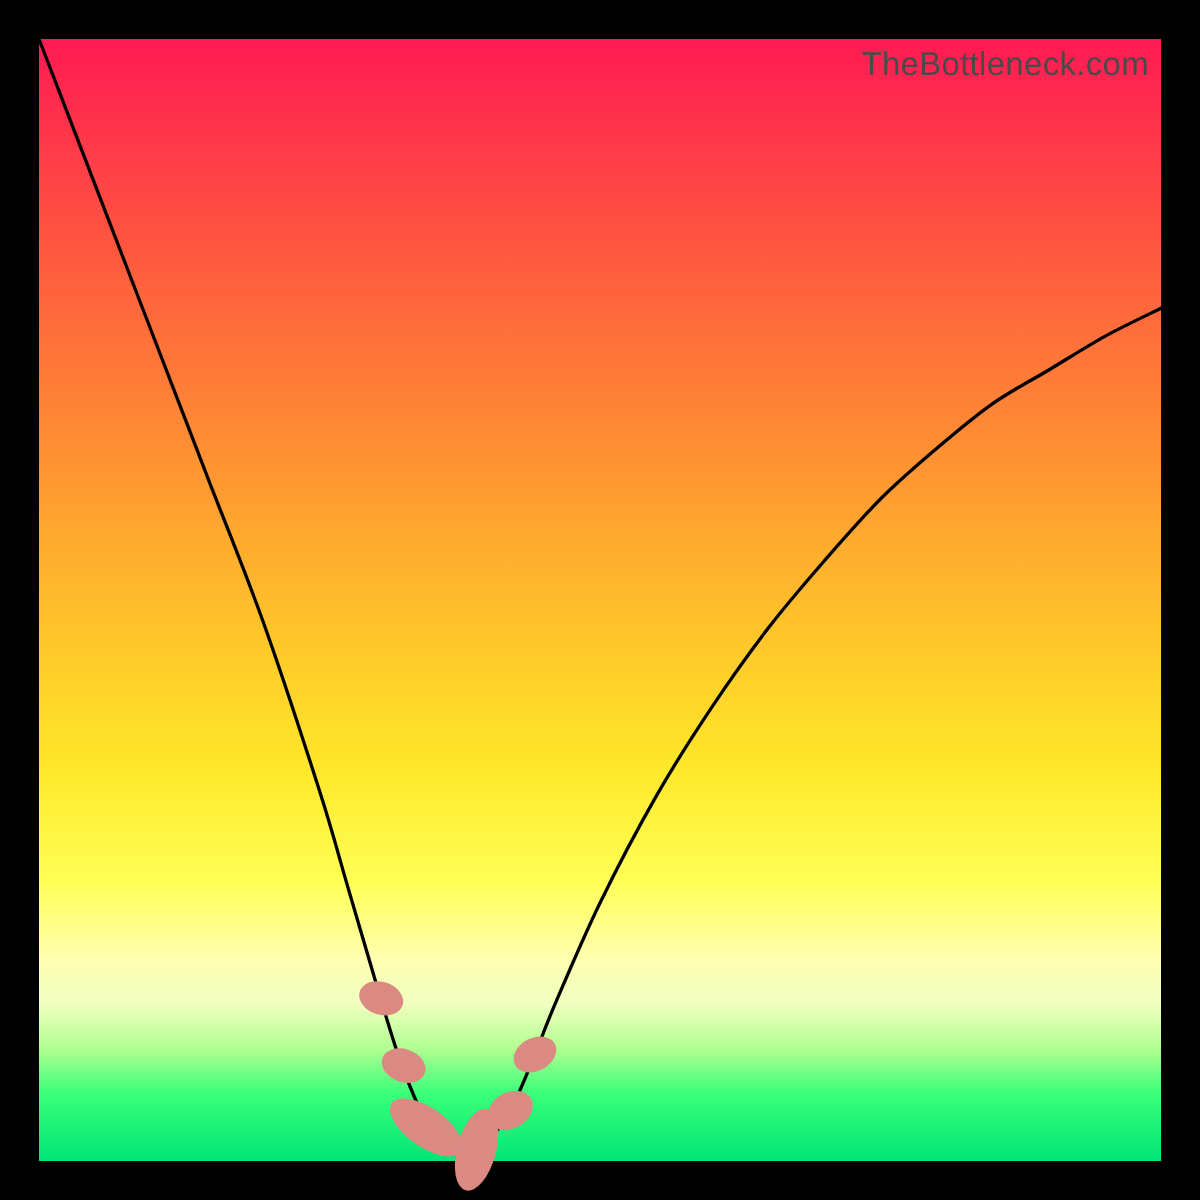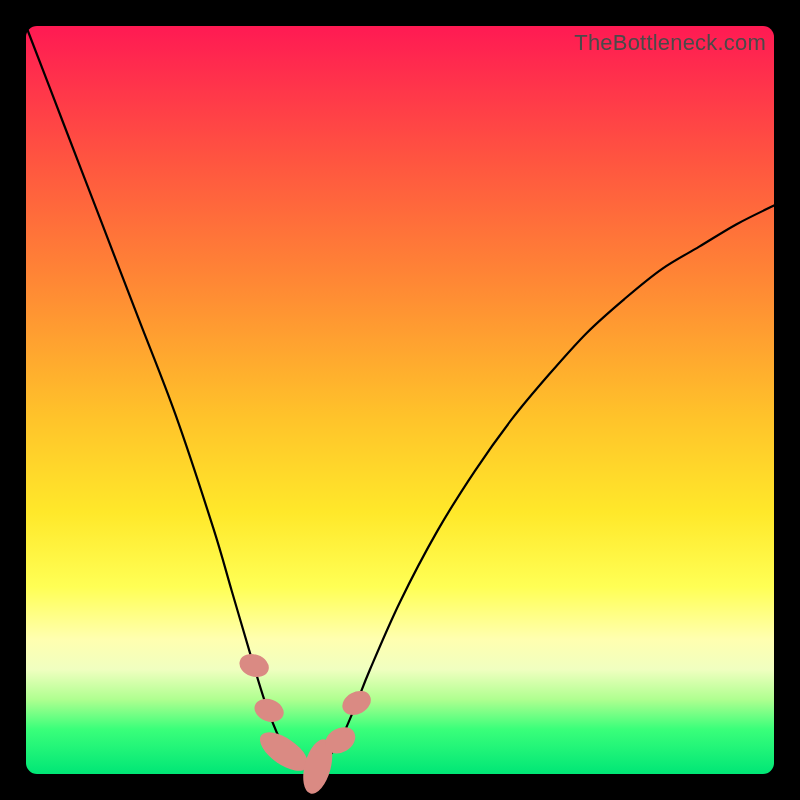--- a/index.html
+++ b/index.html
@@ -22,21 +22,20 @@
       #ff5540 18%,
       #ff8a34 35%,
       #ffc22a 52%,
       #ffe82a 65%,
       #ffff55 75%,
       #ffffb0 82%,
       #f0ffc0 86%,
       #b0ff90 90%,
       #3aff7a 94%,
       #00e676 100%);
-    border-radius: 11px;
   }
   .watermark {
     position: absolute;
     top: 4px;
     right: 8px;
     color: #4a4a4a;
     font-size: 22px;
     font-weight: 500;
     letter-spacing: 0.2px;
     text-align: right;

